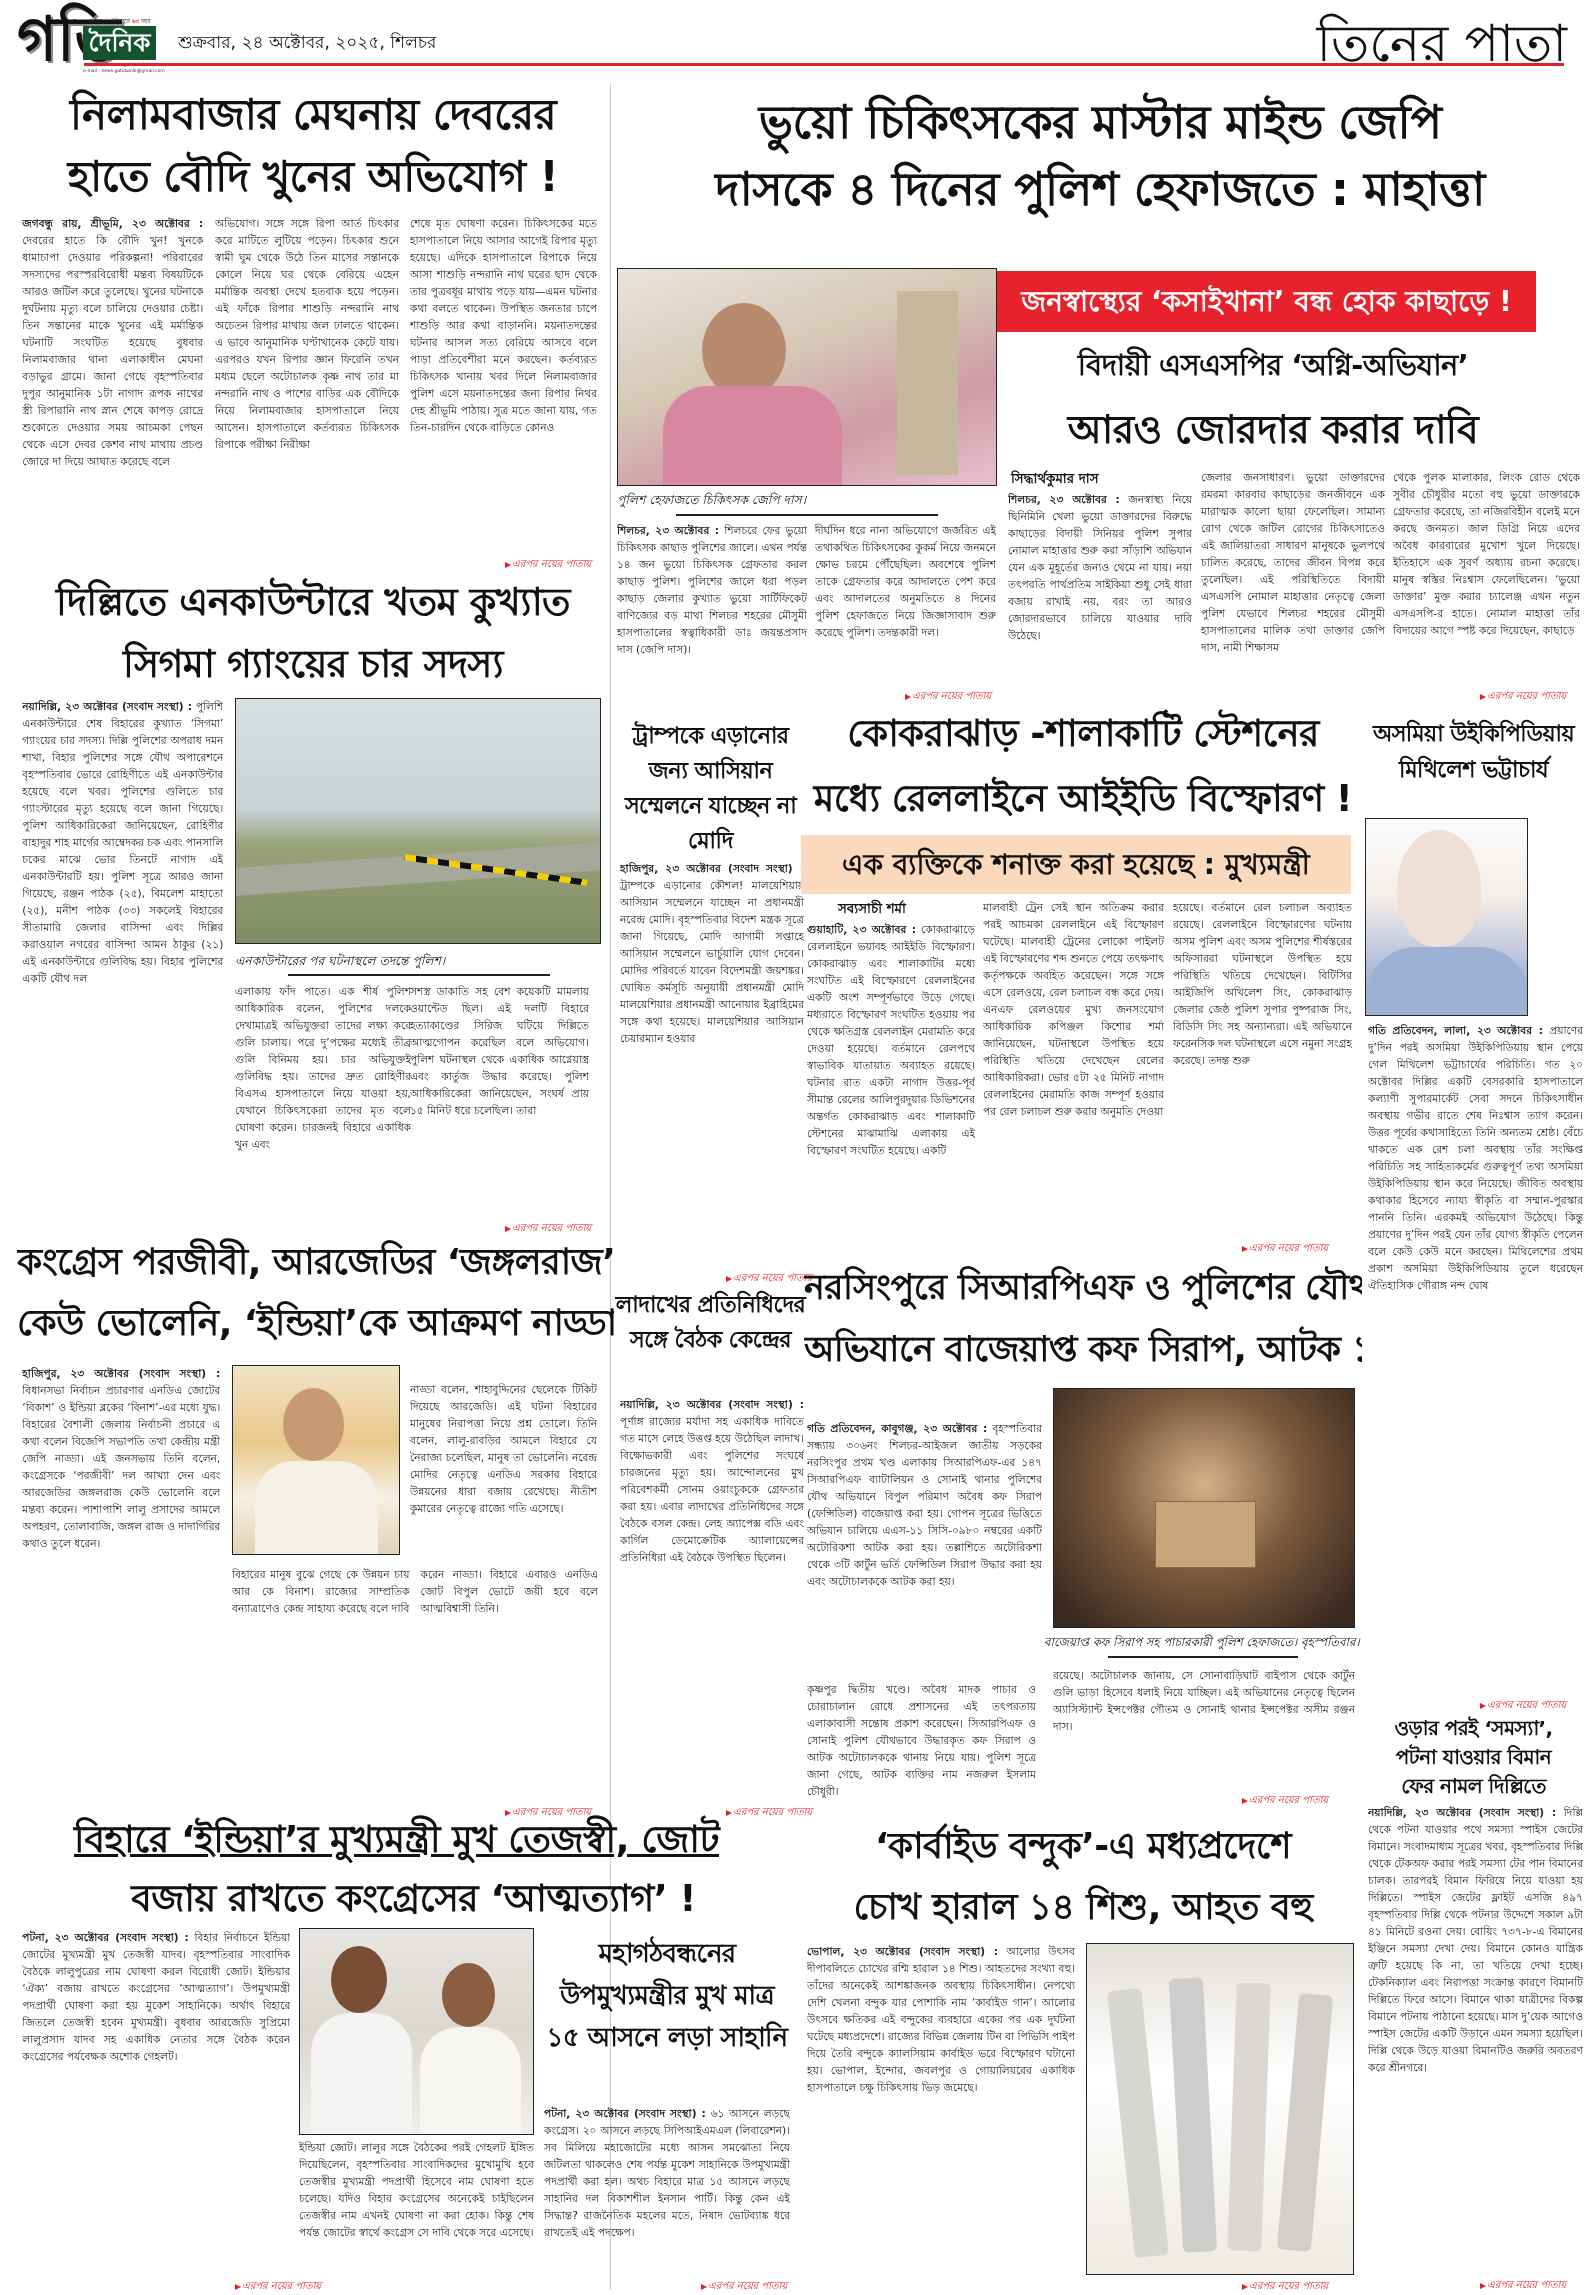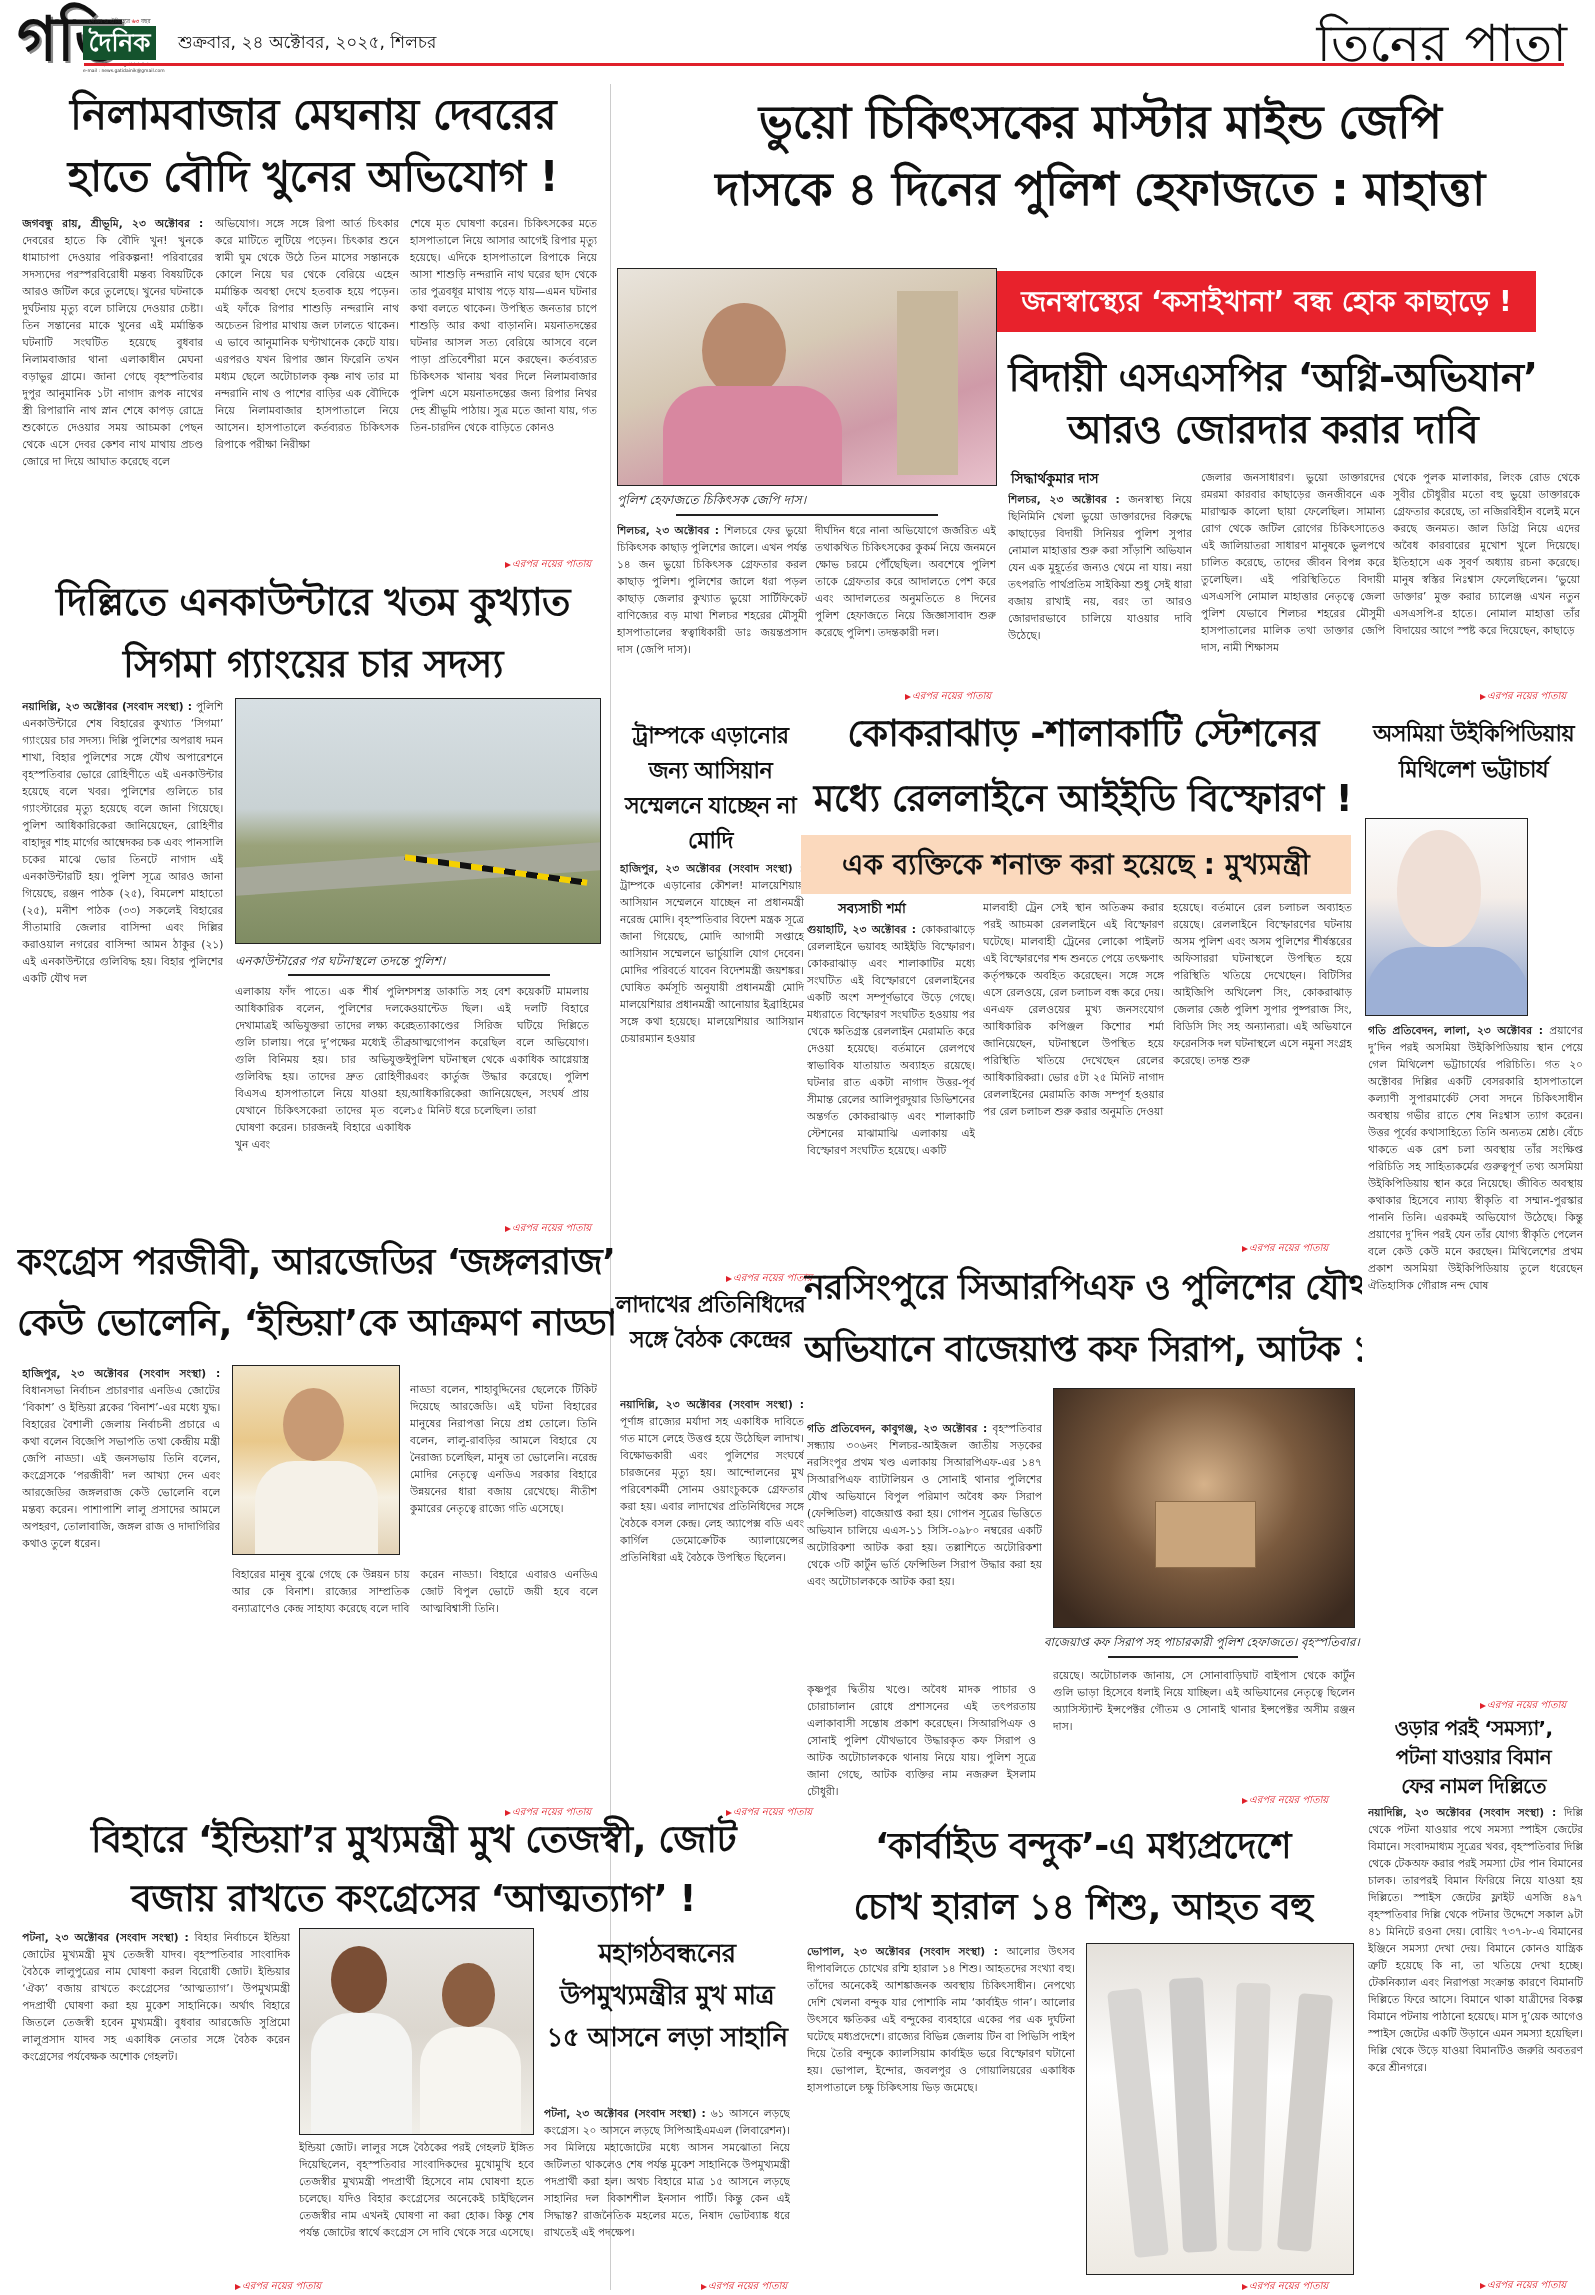--- a/index.html
+++ b/index.html
@@ -72,21 +72,21 @@
 <div class="caption" style="left:617px;top:491px;width:380px;">পুলিশ হেফাজতে চিকিৎসক জেপি দাস।</div>
 <div class="caption-rule" style="left:676px;top:514px;width:262px;"></div>
 <div class="col body-text" style="left:617px;top:522px;width:190px;height:179px;">
   <span class="lead">শিলচর, ২৩ অক্টোবর :</span>
   <span>শিলচরে ফের ভুয়ো চিকিৎসক কাছাড় পুলিশের জালে। এখন পর্যন্ত ১৪ জন ভুয়ো চিকিৎসক গ্রেফতার করল কাছাড় পুলিশ। পুলিশের জালে ধরা পড়ল কাছাড় জেলার কুখ্যাত ভুয়ো সার্টিফিকেট বাণিজ্যের বড় মাথা শিলচর শহরের মৌসুমী হাসপাতালের স্বত্বাধিকারী ডাঃ জয়ন্তপ্রসাদ দাস (জেপি দাস)।</span>
 </div>
 <div class="col body-text" style="left:815px;top:522px;width:181px;height:165px;">দীর্ঘদিন ধরে নানা অভিযোগে জর্জরিত এই তথাকথিত চিকিৎসকের কুকর্ম নিয়ে জনমনে ক্ষোভ চরমে পৌঁছেছিল। অবশেষে পুলিশ তাকে গ্রেফতার করে আদালতে পেশ করে এবং আদালতের অনুমতিতে ৪ দিনের পুলিশ হেফাজতে নিয়ে জিজ্ঞাসাবাদ শুরু করেছে পুলিশ। তদন্তকারী দল।</div>
 <div class="abs more" style="left:905px;top:688px;">এরপর নয়ের পাতায়</div>
 
 <div class="red-band" style="left:997px;top:271px;width:539px;height:61px;font-size:28px;line-height:61px;">জনস্বাস্থ্যের ‘কসাইখানা’ বন্ধ হোক কাছাড়ে !</div>
-<div class="abs hl hl-l" style="left:994px;top:335px;width:558px;font-size:39px;line-height:61px;margin-top:12px;">বিদায়ী এসএসপির ‘অগ্নি-অভিযান’</div>
+<div class="abs hl hl-l" style="left:994px;top:335px;width:558px;font-size:29px;line-height:61px;">বিদায়ী এসএসপির ‘অগ্নি-অভিযান’</div>
 <div class="abs hl hl-l" style="left:994px;top:399px;width:558px;font-size:39px;line-height:61px;">আরও জোরদার করার দাবি</div>
 <div class="byline" style="left:1011px;top:469px;">সিদ্ধার্থকুমার দাস</div>
 <div class="col body-text" style="left:1008px;top:491px;width:184px;height:209px;">
   <span class="lead">শিলচর, ২৩ অক্টোবর :</span>
   <span>জনস্বাস্থ্য নিয়ে ছিনিমিনি খেলা ভুয়ো ডাক্তারদের বিরুদ্ধে কাছাড়ের বিদায়ী সিনিয়র পুলিশ সুপার নোমাল মাহাত্তার শুরু করা সাঁড়াশি অভিযান যেন এক মুহূর্তের জন্যও থেমে না যায়। নয়া তৎপরতি পার্থপ্রতিম সাইকিয়া শুধু সেই ধারা বজায় রাখাই নয়, বরং তা আরও জোরদারভাবে চালিয়ে যাওয়ার দাবি উঠেছে।</span>
 </div>
 <div class="col body-text" style="left:1201px;top:469px;width:184px;height:226px;">জেলার জনসাধারণ। ভুয়ো ডাক্তারদের রমরমা কারবার কাছাড়ের জনজীবনে এক মারাত্মক কালো ছায়া ফেলেছিল। সামান্য রোগ থেকে জটিল রোগের চিকিৎসাতেও এই জালিয়াতরা সাধারণ মানুষকে ভুলপথে চালিত করেছে, তাদের জীবন বিপন্ন করে তুলেছিল। এই পরিস্থিতিতে বিদায়ী এসএসপি নোমাল মাহাত্তার নেতৃত্বে জেলা পুলিশ যেভাবে শিলচর শহরের মৌসুমী হাসপাতালের মালিক তথা ডাক্তার জেপি দাস, নামী শিক্ষাসম</div>
 <div class="col body-text" style="left:1393px;top:469px;width:187px;height:226px;">থেকে পুলক মালাকার, লিংক রোড থেকে সুবীর চৌধুরীর মতো বহু ভুয়ো ডাক্তারকে গ্রেফতার করেছে, তা নজিরবিহীন বলেই মনে করছে জনমত। জাল ডিগ্রি নিয়ে এদের অবৈধ কারবারের মুখোশ খুলে দিয়েছে। ইতিহাসে এক সুবর্ণ অধ্যায় রচনা করেছে। মানুষ স্বস্তির নিঃশ্বাস ফেলেছিলেন। ‘ভুয়ো ডাক্তার’ মুক্ত করার চ্যালেঞ্জ এখন নতুন এসএসপি-র হাতে। নোমাল মাহাত্তা তাঁর বিদায়ের আগে স্পষ্ট করে দিয়েছেন, কাছাড়ে</div>
 <div class="abs more" style="left:1480px;top:688px;">এরপর নয়ের পাতায়</div>
 
@@ -174,21 +174,21 @@
 
 <div class="abs hl hl-s" style="left:1362px;top:1714px;width:223px;font-weight:bold;line-height:29px;font-size:20px;">ওড়ার পরই ‘সমস্যা’,</div>
 <div class="abs hl hl-s" style="left:1362px;top:1743px;width:223px;font-weight:bold;line-height:29px;font-size:20px;">পটনা যাওয়ার বিমান</div>
 <div class="abs hl hl-s" style="left:1362px;top:1772px;width:223px;font-weight:bold;line-height:29px;font-size:20px;">ফের নামল দিল্লিতে</div>
 <div class="col body-text" style="left:1368px;top:1804px;width:215px;height:469px;">
   <span class="lead">নয়াদিল্লি, ২৩ অক্টোবর (সংবাদ সংস্থা) :</span>
   <span>দিল্লি থেকে পটনা যাওয়ার পথে সমস্যা স্পাইস জেটের বিমানে। সংবাদমাধ্যম সূত্রের খবর, বৃহস্পতিবার দিল্লি থেকে টেকঅফ করার পরই সমস্যা টের পান বিমানের চালক। তারপরই বিমান ফিরিয়ে নিয়ে যাওয়া হয় দিল্লিতে। স্পাইস জেটের ফ্লাইট এসজি ৪৯৭ বৃহস্পতিবার দিল্লি থেকে পটনার উদ্দেশে সকাল ৯টা ৪১ মিনিটে রওনা দেয়। বোয়িং ৭৩৭-৮-এ বিমানের ইঞ্জিনে সমস্যা দেখা দেয়। বিমানে কোনও যান্ত্রিক ত্রুটি হয়েছে কি না, তা খতিয়ে দেখা হচ্ছে। টেকনিক্যাল এবং নিরাপত্তা সংক্রান্ত কারণে বিমানটি দিল্লিতে ফিরে আসে। বিমানে থাকা যাত্রীদের বিকল্প বিমানে পটনায় পাঠানো হয়েছে। মাস দু’য়েক আগেও স্পাইস জেটের একটি উড়ানে এমন সমস্যা হয়েছিল। দিল্লি থেকে উড়ে যাওয়া বিমানটিও জরুরি অবতরণ করে শ্রীনগরে।</span>
 </div>
 <div class="abs more" style="left:1480px;top:2277px;">এরপর নয়ের পাতায়</div>
 
-<div class="abs hl hl-l" style="left:17px;top:1812px;width:793px;font-size:37px;line-height:56px;">বিহারে ‘ইন্ডিয়া’র মুখ্যমন্ত্রী মুখ তেজস্বী, জোট</div>
+<div class="abs hl hl-l" style="left:0;top:1812px;width:793px;font-size:37px;line-height:56px;text-decoration:underline;">বিহারে ‘ইন্ডিয়া’র মুখ্যমন্ত্রী মুখ তেজস্বী, জোট</div>
 <div class="abs hl hl-l" style="left:17px;top:1871px;width:793px;font-size:37px;line-height:56px;">বজায় রাখতে কংগ্রেসের ‘আত্মত্যাগ’ !</div>
 <div class="photo" style="left:299px;top:1928px;width:235px;height:207px;background:linear-gradient(180deg,#e8e6e2 0%,#dcd7cf 50%,#f1efe9 100%);">
   <div style="position:absolute;left:31px;top:17px;width:56px;height:67px;border-radius:50%;background:#7a4e35;"></div>
   <div style="position:absolute;left:11.2px;top:84px;width:101px;height:123px;border-radius:39px 39px 0 0;background:#f4f4f2;"></div>
   <div style="position:absolute;left:142px;top:34px;width:53px;height:64px;border-radius:50%;background:#8b5e41;"></div>
   <div style="position:absolute;left:120px;top:98px;width:101px;height:109px;border-radius:39px 39px 0 0;background:#f7f5f0;"></div>
 </div>
 <div class="col body-text" style="left:22.3px;top:1929px;width:268px;height:357px;">
   <span class="lead">পটনা, ২৩ অক্টোবর (সংবাদ সংস্থা) :</span>
   <span>বিহার নির্বাচনে ইন্ডিয়া জোটের মুখ্যমন্ত্রী মুখ তেজস্বী যাদব। বৃহস্পতিবার সাংবাদিক বৈঠকে লালুপুত্রের নাম ঘোষণা করল বিরোধী জোট। ইন্ডিয়ার ‘ঐক্য’ বজায় রাখতে কংগ্রেসের ‘আত্মত্যাগ’। উপমুখ্যমন্ত্রী পদপ্রার্থী ঘোষণা করা হয় মুকেশ সাহানিকে। অর্থাৎ বিহারে জিতলে তেজস্বী হবেন মুখ্যমন্ত্রী। বুধবার আরজেডি সুপ্রিমো লালুপ্রসাদ যাদব সহ একাধিক নেতার সঙ্গে বৈঠক করেন কংগ্রেসের পর্যবেক্ষক অশোক গেহলট।</span>

